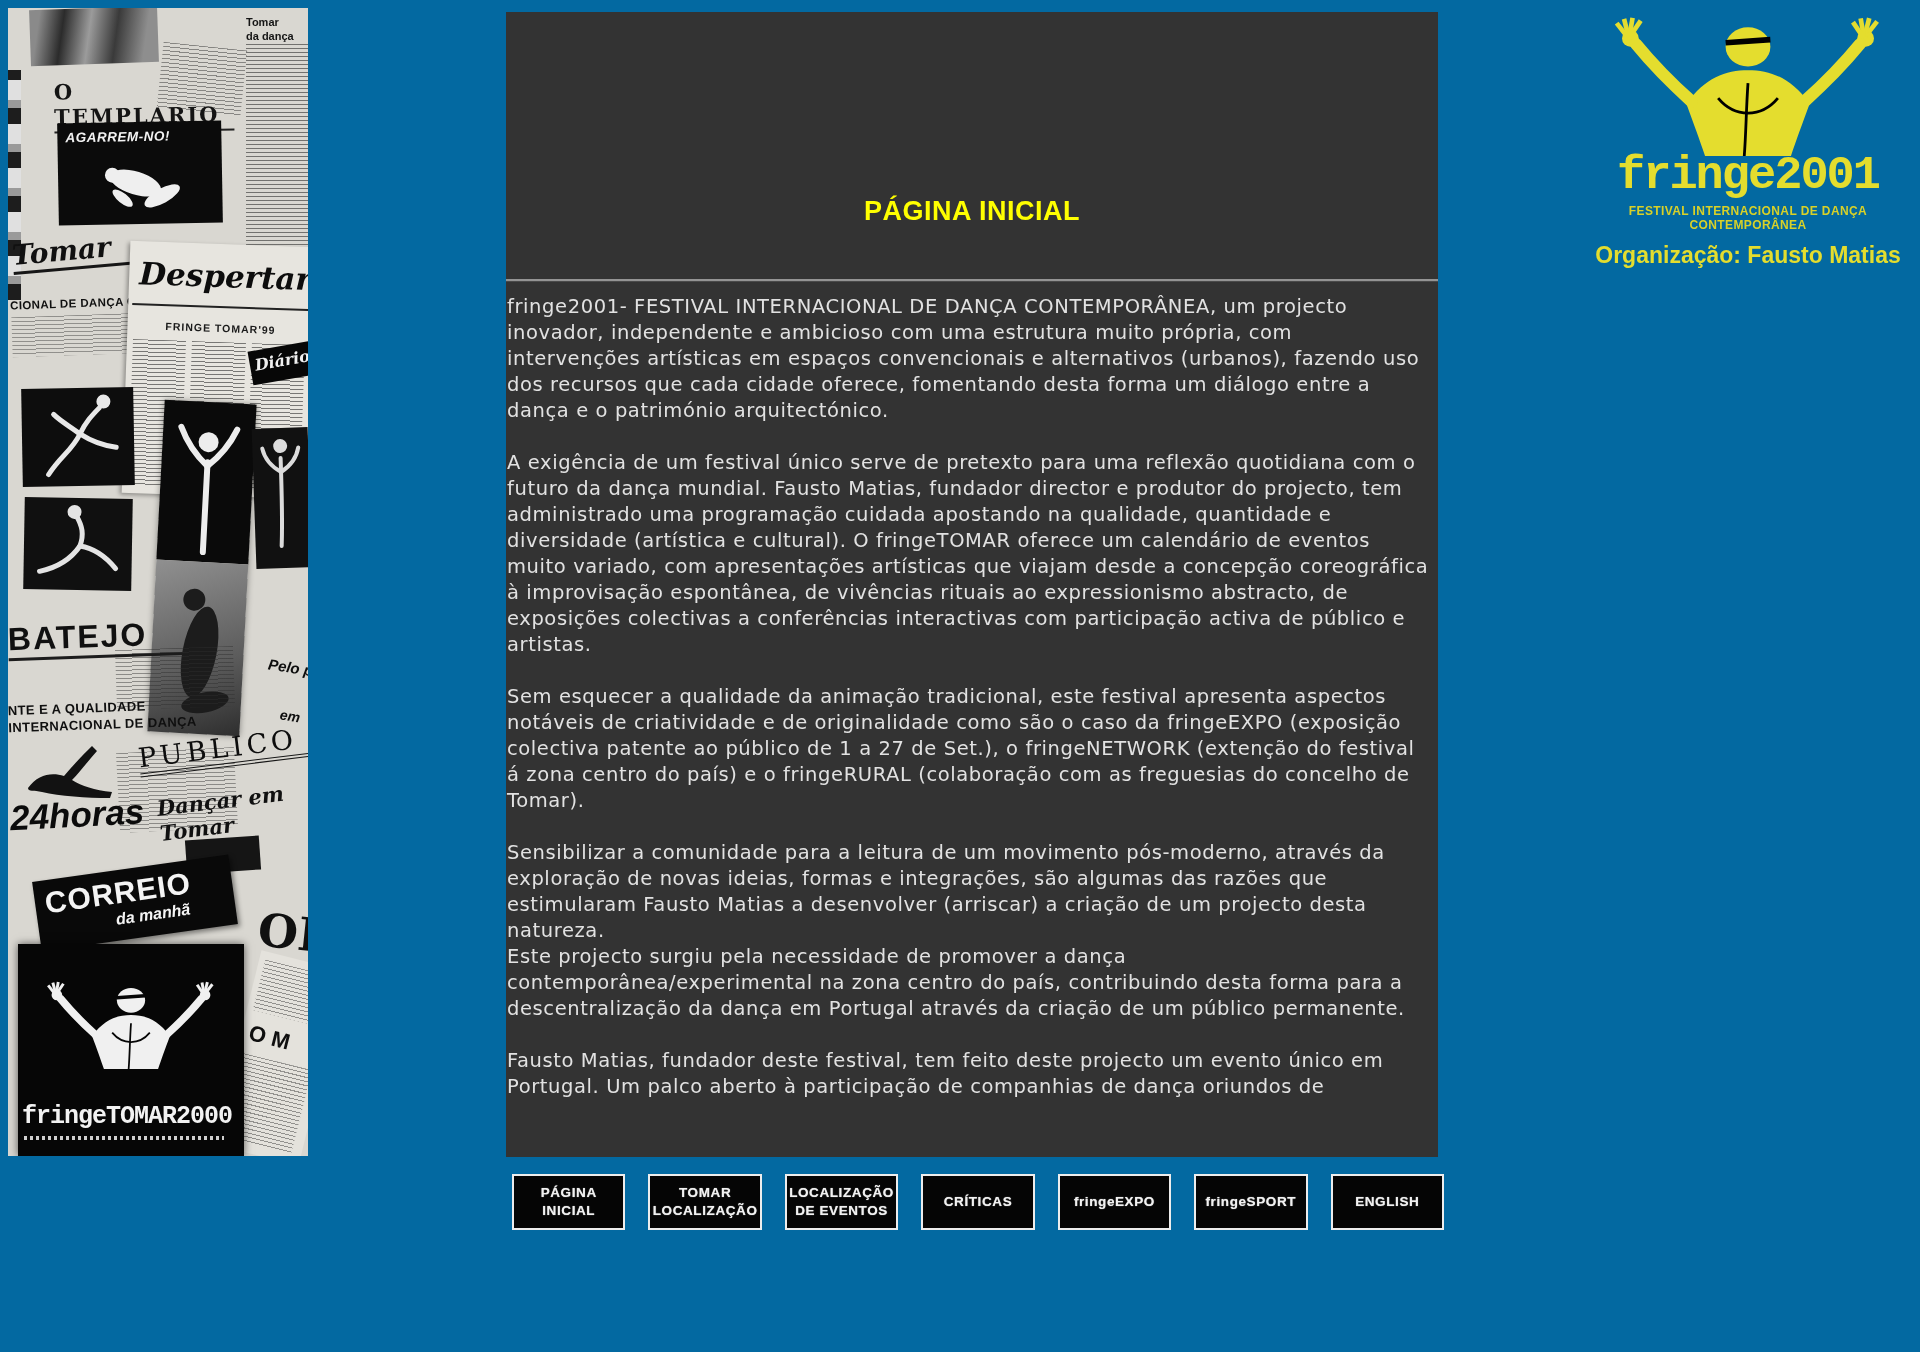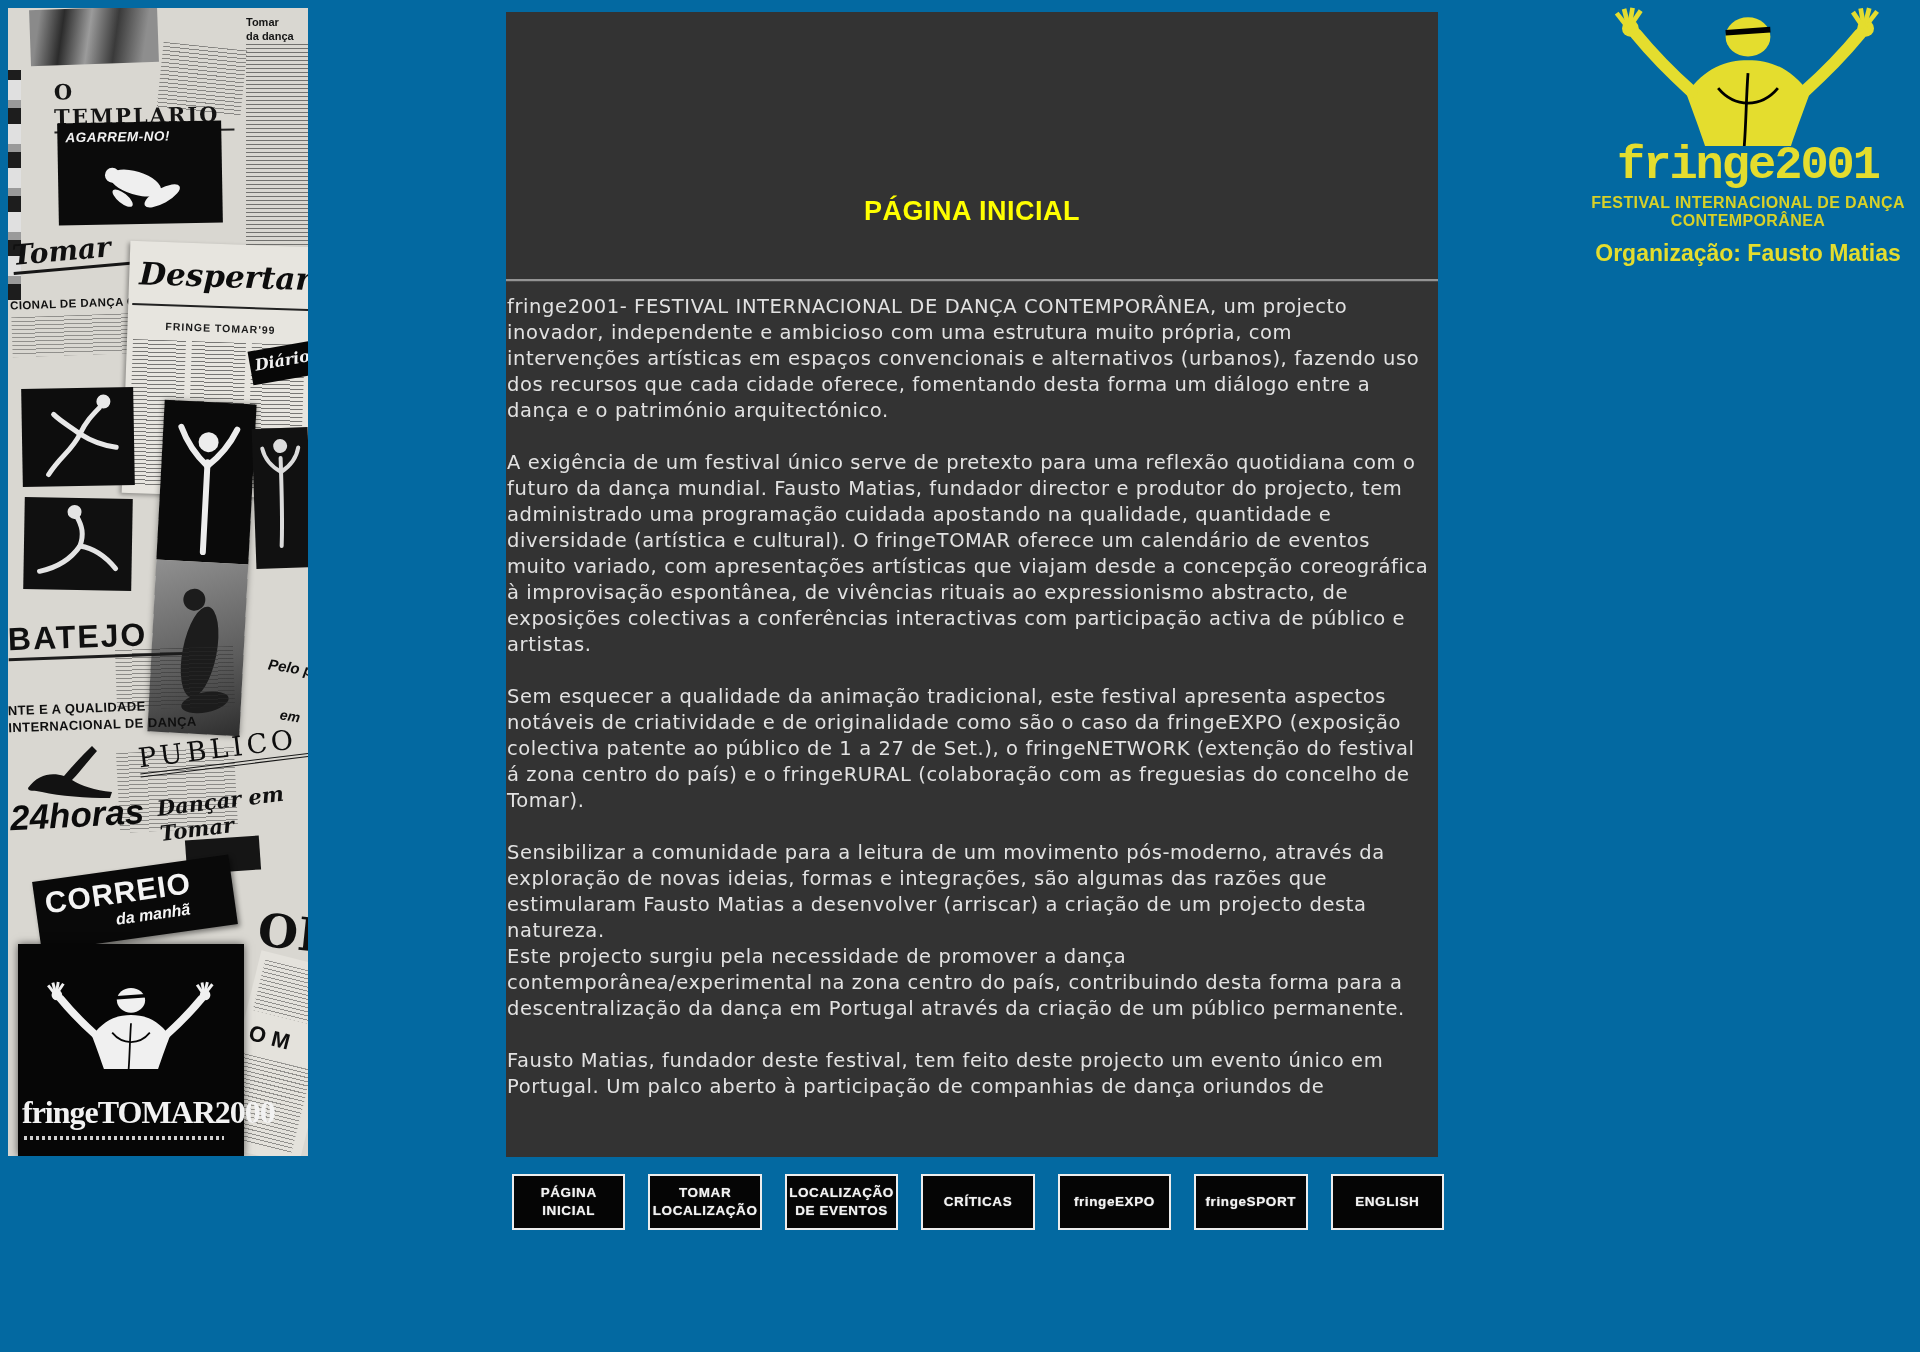--- a/index.html
+++ b/index.html
@@ -59,45 +59,45 @@
   .c-correio{left:28px;top:860px;width:198px;height:70px;background:#090909;transform:rotate(-8deg);box-shadow:2px 3px 5px rgba(0,0,0,.45);}
   .c-correio .big{left:10px;top:6px;color:#f4f4f4;font-weight:bold;font-size:30px;letter-spacing:1px;font-family:"Liberation Sans",sans-serif;}
   .c-correio .small{left:78px;top:40px;color:#f4f4f4;font-weight:bold;font-style:italic;font-size:16px;}
   .c-or{left:250px;top:898px;width:70px;transform:rotate(6deg);font-family:"DejaVu Serif",serif;font-weight:bold;font-size:46px;color:#101010;}
   .c-om-paper{left:228px;top:950px;width:88px;height:200px;background:#e4e2dc;transform:rotate(14deg);overflow:hidden;}
   .c-om-paper .tex1{left:6px;top:8px;width:72px;height:52px;opacity:.75;}
   .c-om-paper .om{left:8px;top:70px;font-weight:bold;font-size:22px;color:#0f0f0f;}
   .c-om-paper .tex2{left:6px;top:104px;width:72px;height:86px;opacity:.75;}
   .c-poster{left:10px;top:936px;width:226px;height:212px;background:#060606;box-shadow:0 0 8px rgba(0,0,0,.6);}
   .c-poster svg{left:13px;top:6px;}
-  .c-poster .ptxt{left:4px;top:150px;width:218px;color:#f2f2f2;font-family:Liberation Serif, serif;font-weight:bold;font-size:32px;letter-spacing:-1px;}
+  .c-poster .ptxt{left:4px;top:158px;width:218px;color:#f2f2f2;font-family:Liberation Mono, monospace;font-weight:bold;font-size:25px;letter-spacing:-1px;}
   .c-poster .pline{left:6px;top:192px;width:200px;height:4px;
     background:repeating-linear-gradient(90deg,#cfcfcf 0 3px,transparent 3px 6px);}
 
   
   .panel{position:absolute;left:506px;top:12px;width:932px;height:1145px;background:#333;overflow:hidden;}
   .panel-title{margin-top:184px;text-align:center;color:#ffff00;font-size:27px;font-weight:bold;letter-spacing:.5px;}
   .panel-rule{margin-top:52px;height:2px;background:#949494;border-bottom:1px solid #4a4a4a;}
   .panel-body{padding:12px 8px 0 1px;color:#e2e2e2;font-size:19.5px;line-height:26px;letter-spacing:.6px;
     font-family:"DejaVu Sans",sans-serif;}
   .panel-body p{margin:0 0 26px;white-space:pre-line;}
 
   
   .nav{position:absolute;left:512px;top:1174px;width:932px;display:flex;gap:23px;}
   .nav-btn{flex:1;height:52px;background:#050505;border:2px solid #ededed;color:#f1f1f1;
     font-weight:bold;font-size:13.5px;letter-spacing:.6px;line-height:1.35;
     display:flex;align-items:center;justify-content:center;text-align:center;white-space:pre-line;cursor:pointer;
     font-family:"Liberation Sans",sans-serif;text-shadow:0 0 1px #bbb;}
 
   
-  .logo{position:absolute;left:1578px;top:6px;width:340px;text-align:center;color:#e4dd2e;}
+  .logo{position:absolute;left:1578px;top:16px;width:340px;text-align:center;color:#e4dd2e;}
   .logo-figure{height:140px;}
   .logo-title{font-family:"Liberation Mono",monospace;font-weight:bold;font-size:47px;line-height:1;
     letter-spacing:-2px;margin-top:-4px;color:#e4dd2e;}
-  .logo-sub{font-size:16px;font-weight:bold;letter-spacing:.4px;margin-top:5px;color:#d8d128;}
+  .logo-sub{font-size:12px;font-weight:bold;letter-spacing:.4px;margin-top:5px;color:#d8d128;}
   .logo-org{font-size:23px;font-weight:bold;margin-top:10px;color:#e4dd2e;}
 </style>
 </head>
 <body>
 
 <div class="page">
 
   <div class="collage">
     <div class="c-photo-top"></div>
     <div class="c-txt-a newsprint"></div>

